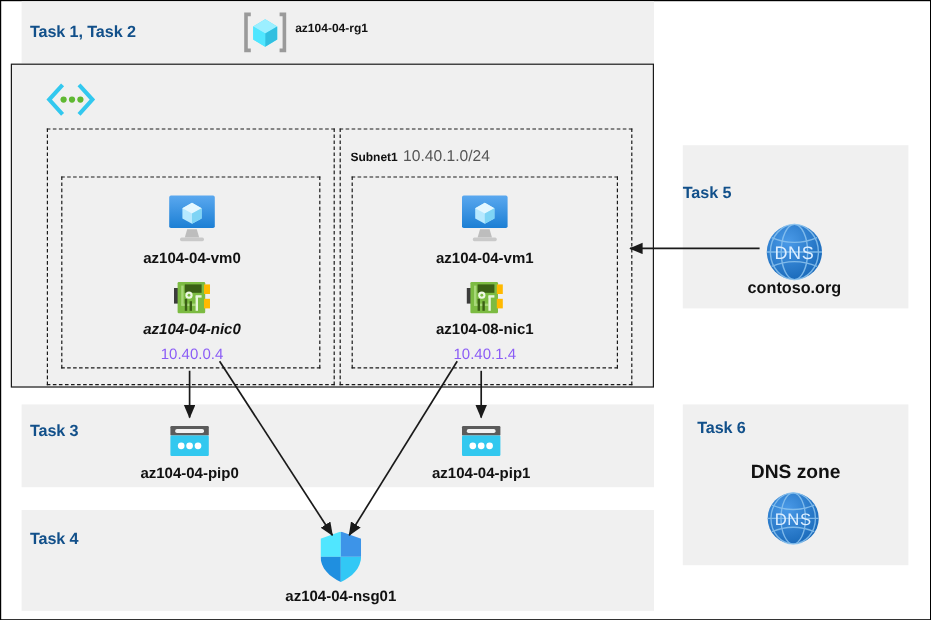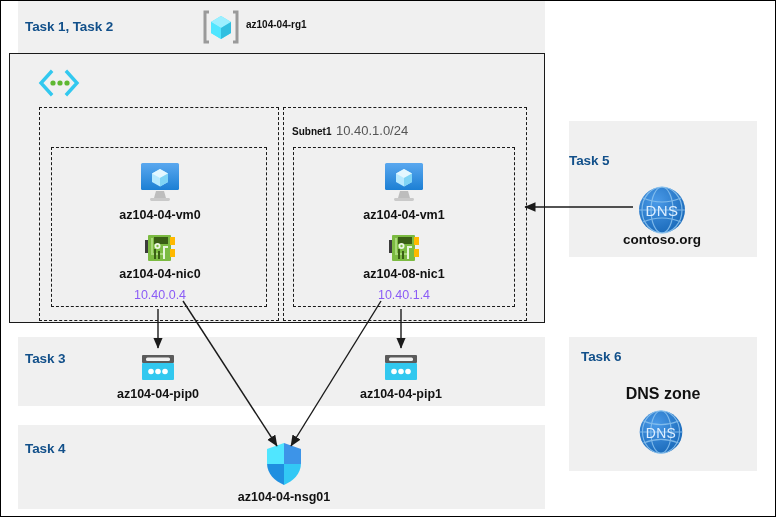--- a/index.html
+++ b/index.html
@@ -182,21 +182,21 @@
       <rect x="8" y="6" width="2" height="16" fill="#a8d878"></rect>
       <rect x="8" y="21" width="12" height="2" fill="#a8d878"></rect>
       <rect x="11" y="17" width="2" height="10" fill="#3a5f15"></rect>
       <rect x="15" y="19" width="2" height="8" fill="#3a5f15"></rect>
       <rect x="20" y="15" width="2" height="12" fill="#e8f5dc"></rect>
       <rect x="20" y="14" width="5" height="2" fill="#e8f5dc"></rect>
       <circle cx="14.5" cy="14" r="3" fill="#eef7e4"></circle>
       <circle cx="14.5" cy="14" r="1.2" fill="#7cbb42"></circle>
     </svg>
   </div>
-  <div class="node-label center-x" style="left:159px; top:266px;">az104-04-nic0</div>
+  <div class="node-label center-x" style="left:159px; top:266px;font-style:italic;">az104-04-nic0</div>
   <div class="node-sub center-x" style="left:159px; top:287px;">10.40.0.4</div>
 
   <div class="subnet-outer" style="left:282px; top:106px; width:244px; height:214px;"></div>
   <div class="subnet-title" style="left:291px; top:120px;">
     <span class="res-name">Subnet1</span>
     <span class="res-cidr">10.40.1.0/24</span>
   </div>
   <div class="subnet-inner" style="left:292px; top:146px; width:222px; height:160px;"></div>
 
   <div class="icon" style="left:378px; top:159px;">

